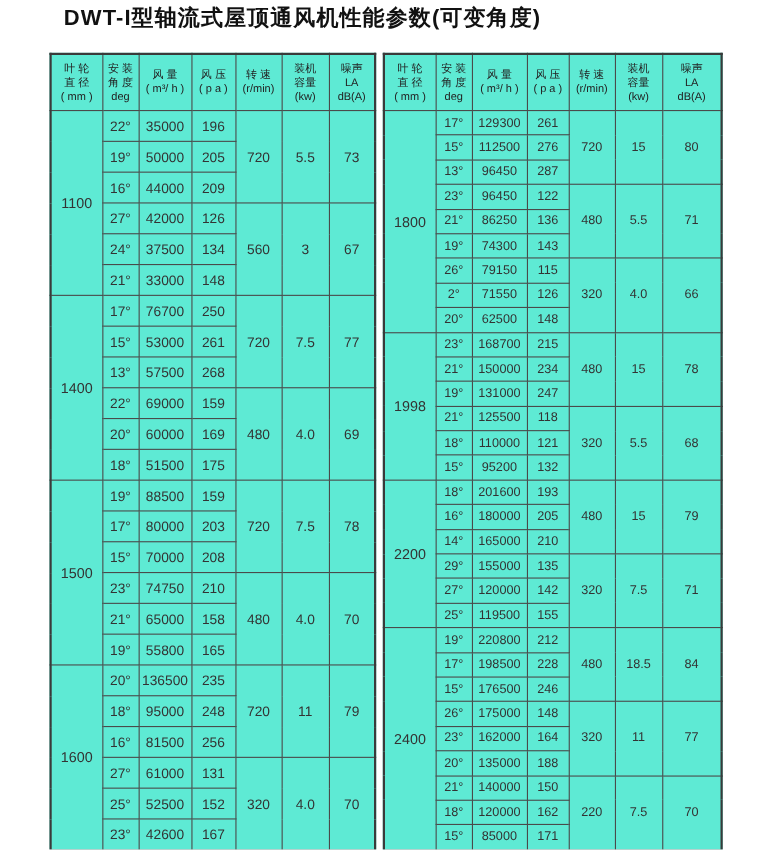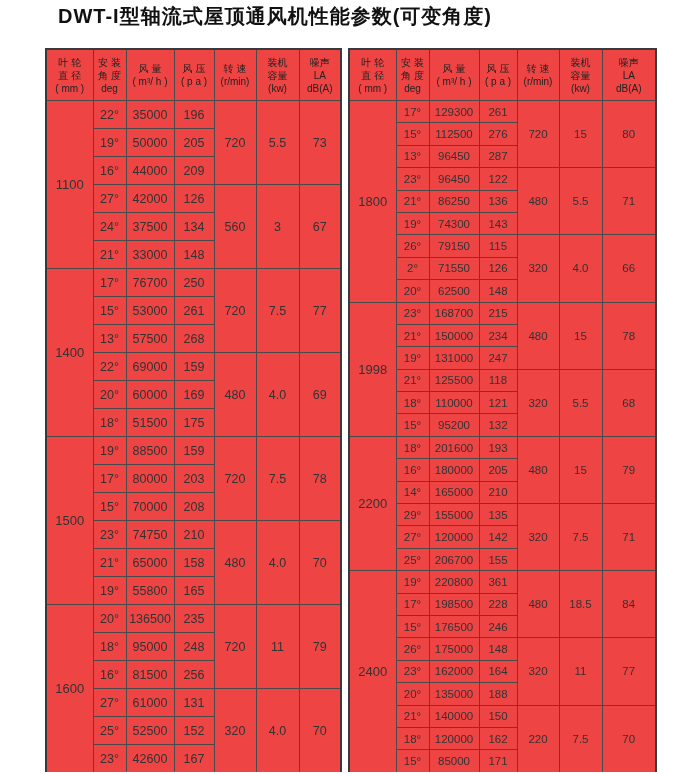--- a/index.html
+++ b/index.html
@@ -1,21 +1,21 @@
 <!DOCTYPE html>
 <html><head>
 <meta charset="utf-8">
 <style>
   html,body{margin:0;padding:0;background:#ffffff;}
   body{width:700px;height:774px;font-family:"Liberation Sans","DejaVu Sans",sans-serif;}
   .page{position:relative;width:700px;height:772px;background:#ffffff;overflow:hidden;}
   .title{position:absolute;left:58px;top:3px;margin:0;font-size:20px;font-weight:bold;
          color:#111;letter-spacing:1px;white-space:nowrap;}
   table.spec-table{position:absolute;top:48px;border-collapse:collapse;table-layout:fixed;
-         border:2px solid #3a3a3a;background:#ef4444;}
+         border:2px solid #3a3a3a;background:#5eead4;}
   table.spec-table.left{left:45px;width:295px;}
   table.spec-table.right{left:348px;width:307px;}
   .spec-table th,.spec-table td{border:1px solid #4a4a4a;text-align:center;vertical-align:middle;
          padding:0;overflow:hidden;}
   .spec-table thead th{height:50px;font-size:10px;font-weight:normal;color:#222;
          line-height:1.3;white-space:pre-line;}
   .spec-table td{color:#333;}
   table.left tbody td{height:27px;font-size:12.5px;}
   table.right tbody td{height:21.4px;font-size:11.5px;}
   .diameter-cell{font-size:13px !important;color:#2e2e2e;}
@@ -362,28 +362,28 @@
           <td rowspan="3">7.5</td>
           <td rowspan="3">71</td>
         </tr>
         <tr>
           <td>27°</td>
           <td>120000</td>
           <td>142</td>
         </tr>
         <tr>
           <td>25°</td>
-          <td>206700</td>
+          <td>119500</td>
           <td>155</td>
         </tr>
         <tr>
           <td rowspan="9" class="diameter-cell">2400</td>
           <td>19°</td>
           <td>220800</td>
-          <td>361</td>
+          <td>212</td>
           <td rowspan="3">480</td>
           <td rowspan="3">18.5</td>
           <td rowspan="3">84</td>
         </tr>
         <tr>
           <td>17°</td>
           <td>198500</td>
           <td>228</td>
         </tr>
         <tr>

